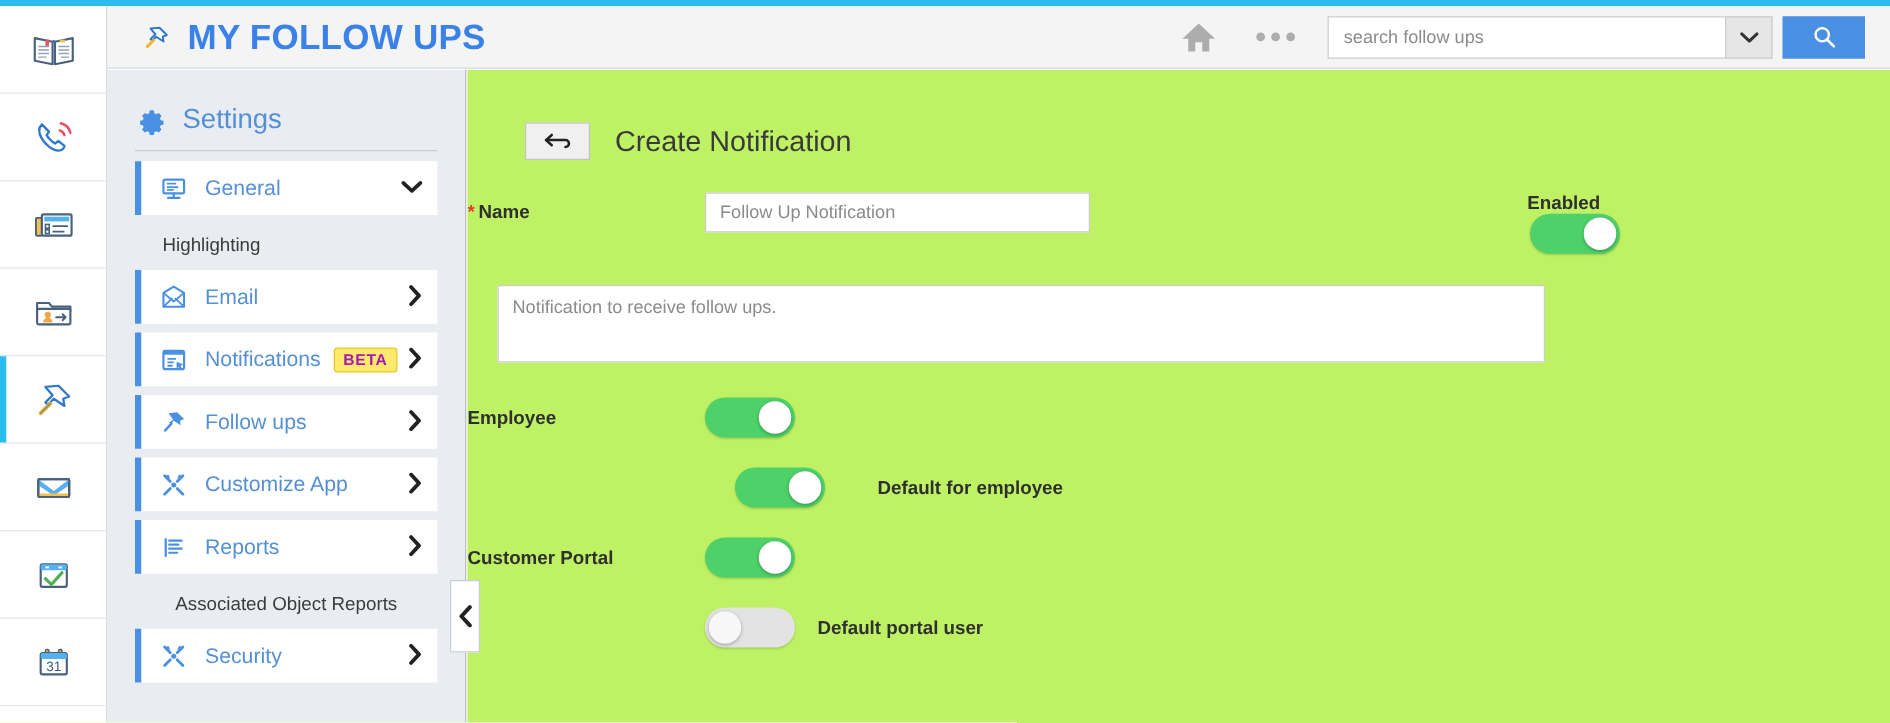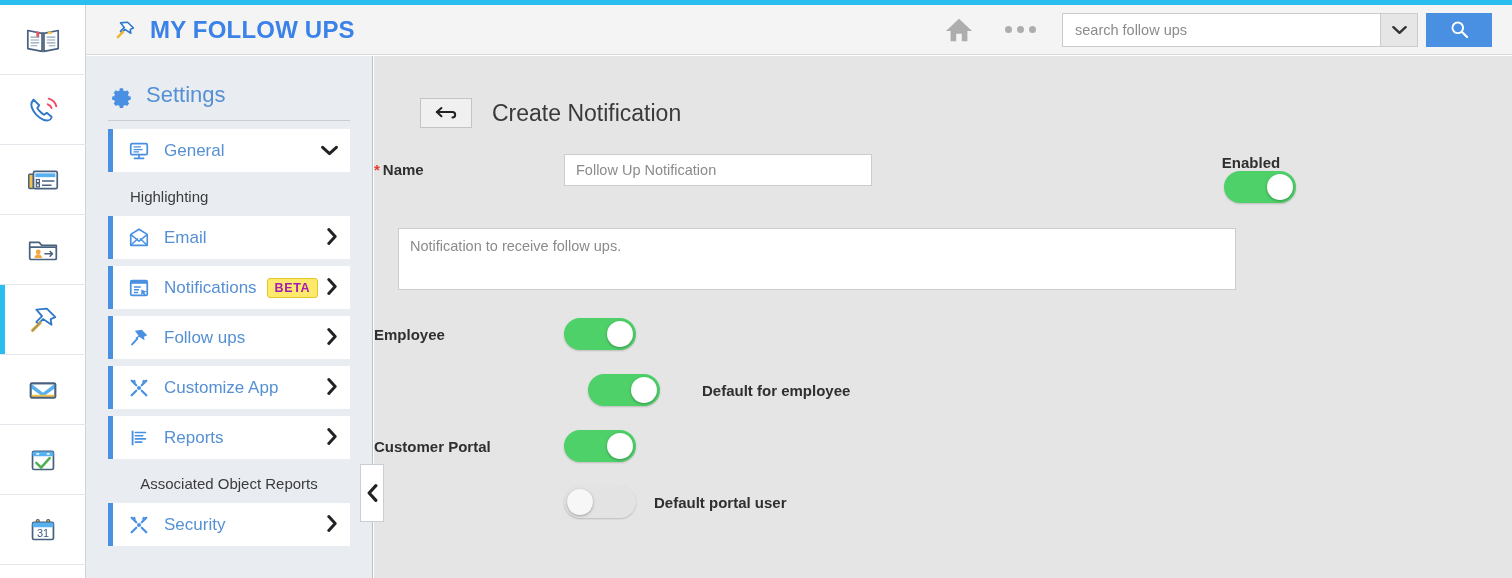--- a/index.html
+++ b/index.html
@@ -35,21 +35,21 @@
   .rail-icon { width: 38px; height: 38px; display: block; }
 
   
   .app-header {
     position: absolute; left: 86px; top: 5px; width: 1426px; height: 50px;
     background: #f4f4f4; border-bottom: 1px solid #d4d8dd;
     display: flex; align-items: center;
   }
   .app-title-wrap { display: flex; align-items: center; margin-left: 26px; }
   .app-title {
-    color: #3b82e8; font-size: 24px; font-weight: bold;
+    color: #3b82e8; font-size: 28px; font-weight: bold;
     letter-spacing: .2px; margin-left: 12px;
   }
   .header-right {
     margin-left: auto; display: flex; align-items: center; margin-right: 20px;
   }
   .home-btn { width: 40px; height: 36px; display:flex; align-items:center; justify-content:center; cursor:pointer; }
   .dots { display: flex; gap: 5px; margin: 0 26px 0 26px; cursor: pointer; }
   .dots span { width: 7px; height: 7px; border-radius: 50%; background: #adadad; display:block; }
   .search-wrap { display: flex; align-items: stretch; height: 34px; }
   .search-input {
@@ -106,21 +106,21 @@
   .collapse-handle {
     position: absolute; left: 360px; top: 464px; width: 24px; height: 58px;
     background: #fff; border: 1px solid #c9ced4;
     display: flex; align-items: center; justify-content: center;
     cursor: pointer; z-index: 5; font-size: 16px; font-weight: bold; color: #222;
   }
 
   
   .content {
     position: absolute; left: 374px; top: 56px; width: 1138px; height: 522px;
-    background: #e5e5e5; overflow: hidden;
+    background: #bef264; overflow: hidden;
   }
   .page-head { display: flex; align-items: center; padding: 42px 0 0 46px; }
   .back-btn {
     width: 52px; height: 30px; border: 1px solid #c4c4c4; background: #f0f0f0;
     display: flex; align-items: center; justify-content: center; cursor: pointer;
     font-size: 17px; color: #222;
   }
   .page-title { font-size: 23px; color: #3a3a3a; margin-left: 20px; }
 
   .form { padding: 22px 0 0 0; position: relative; }

